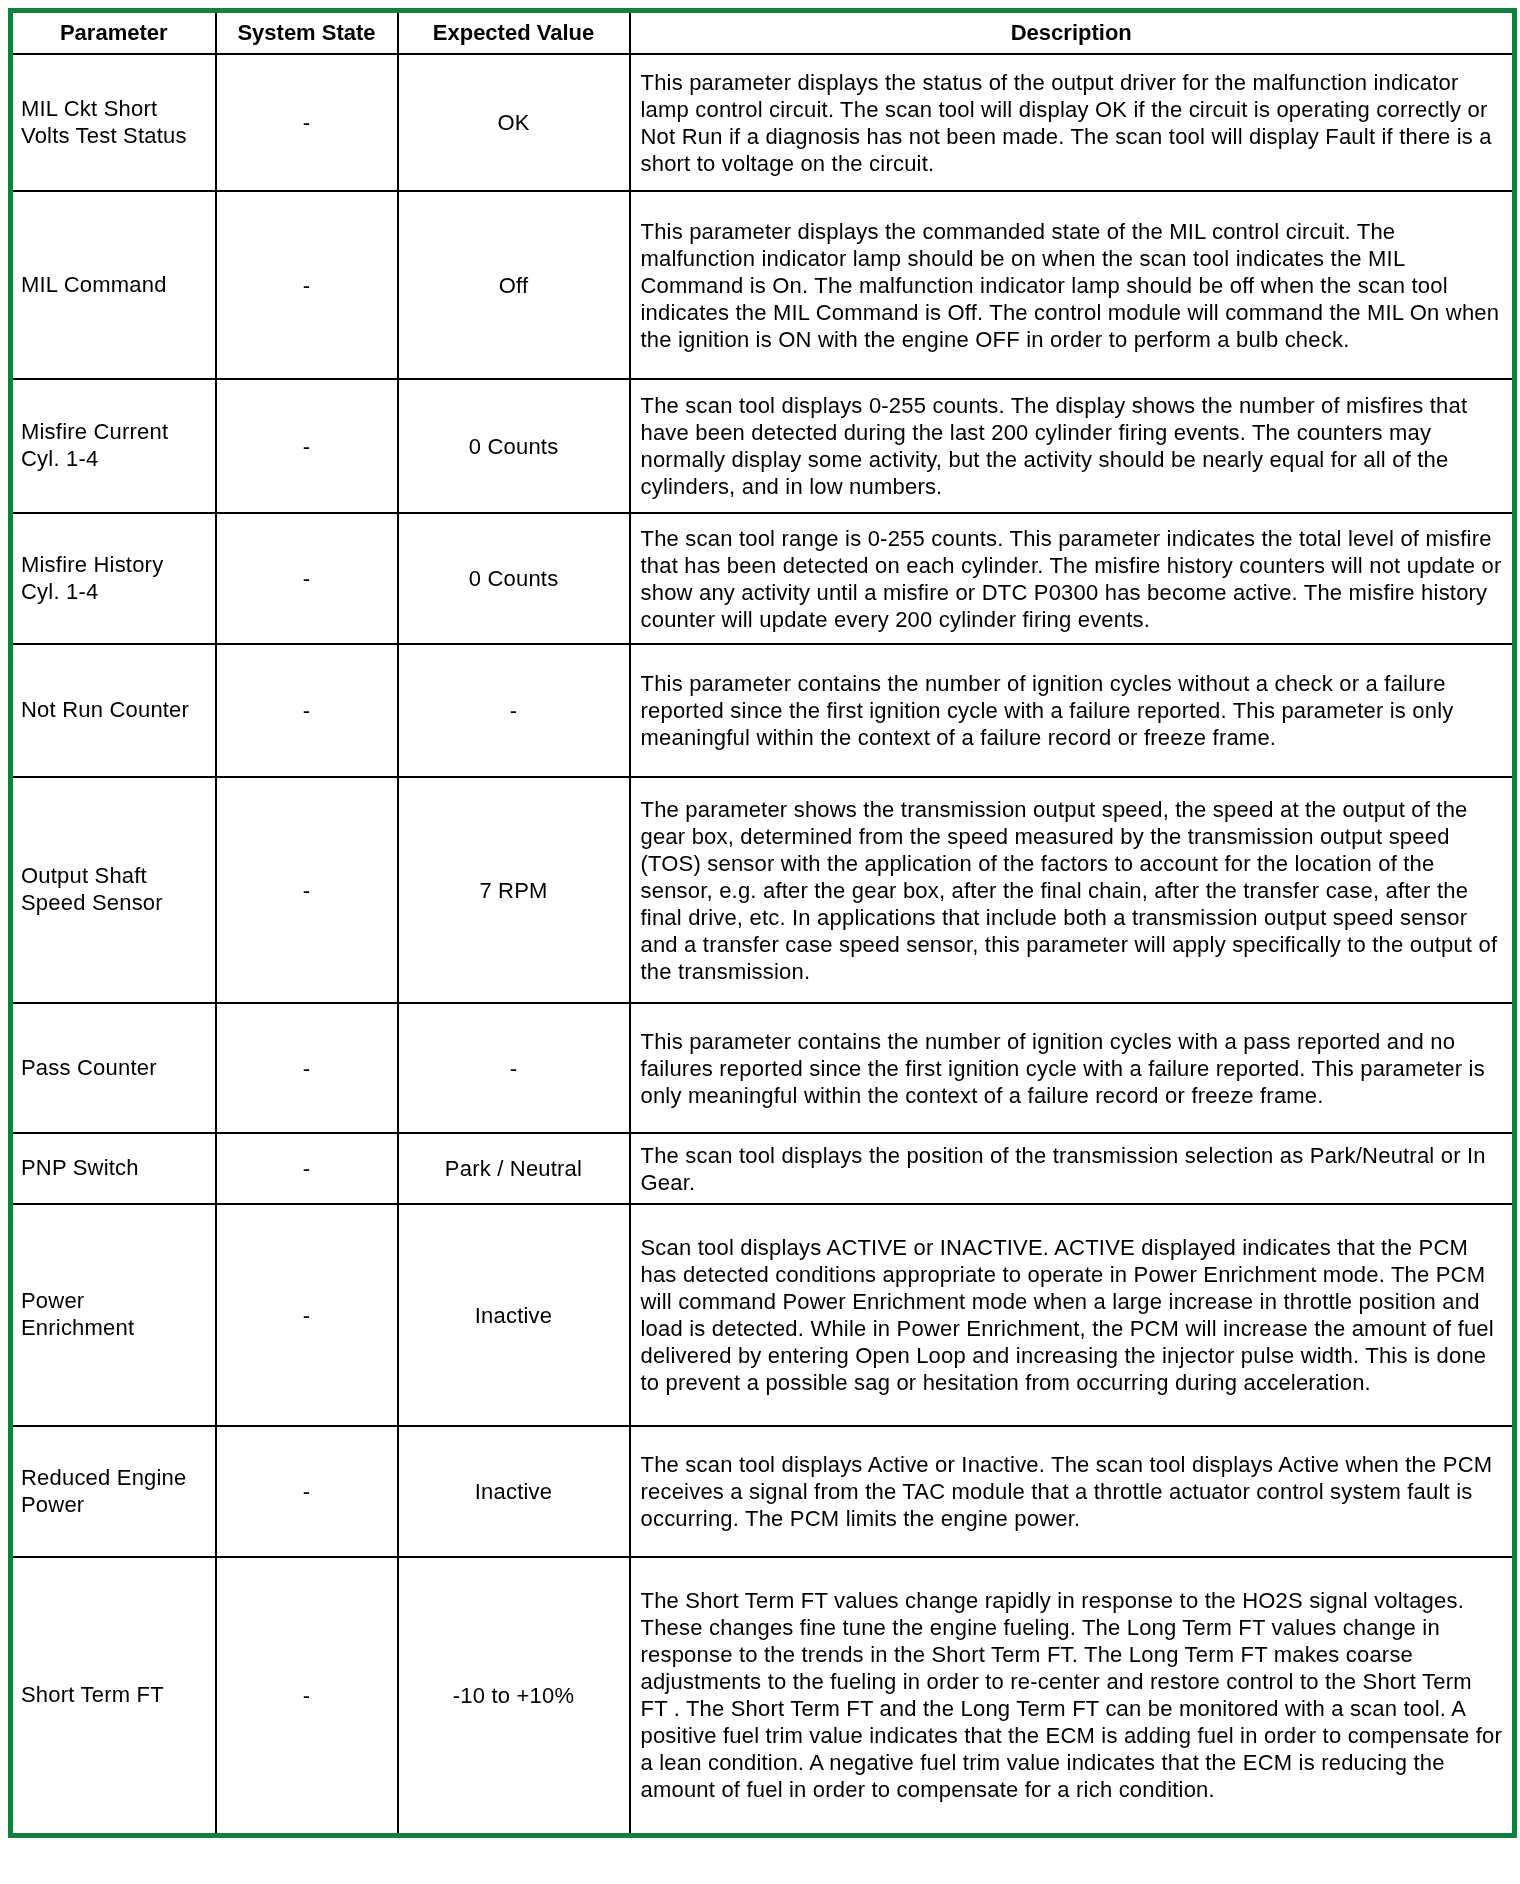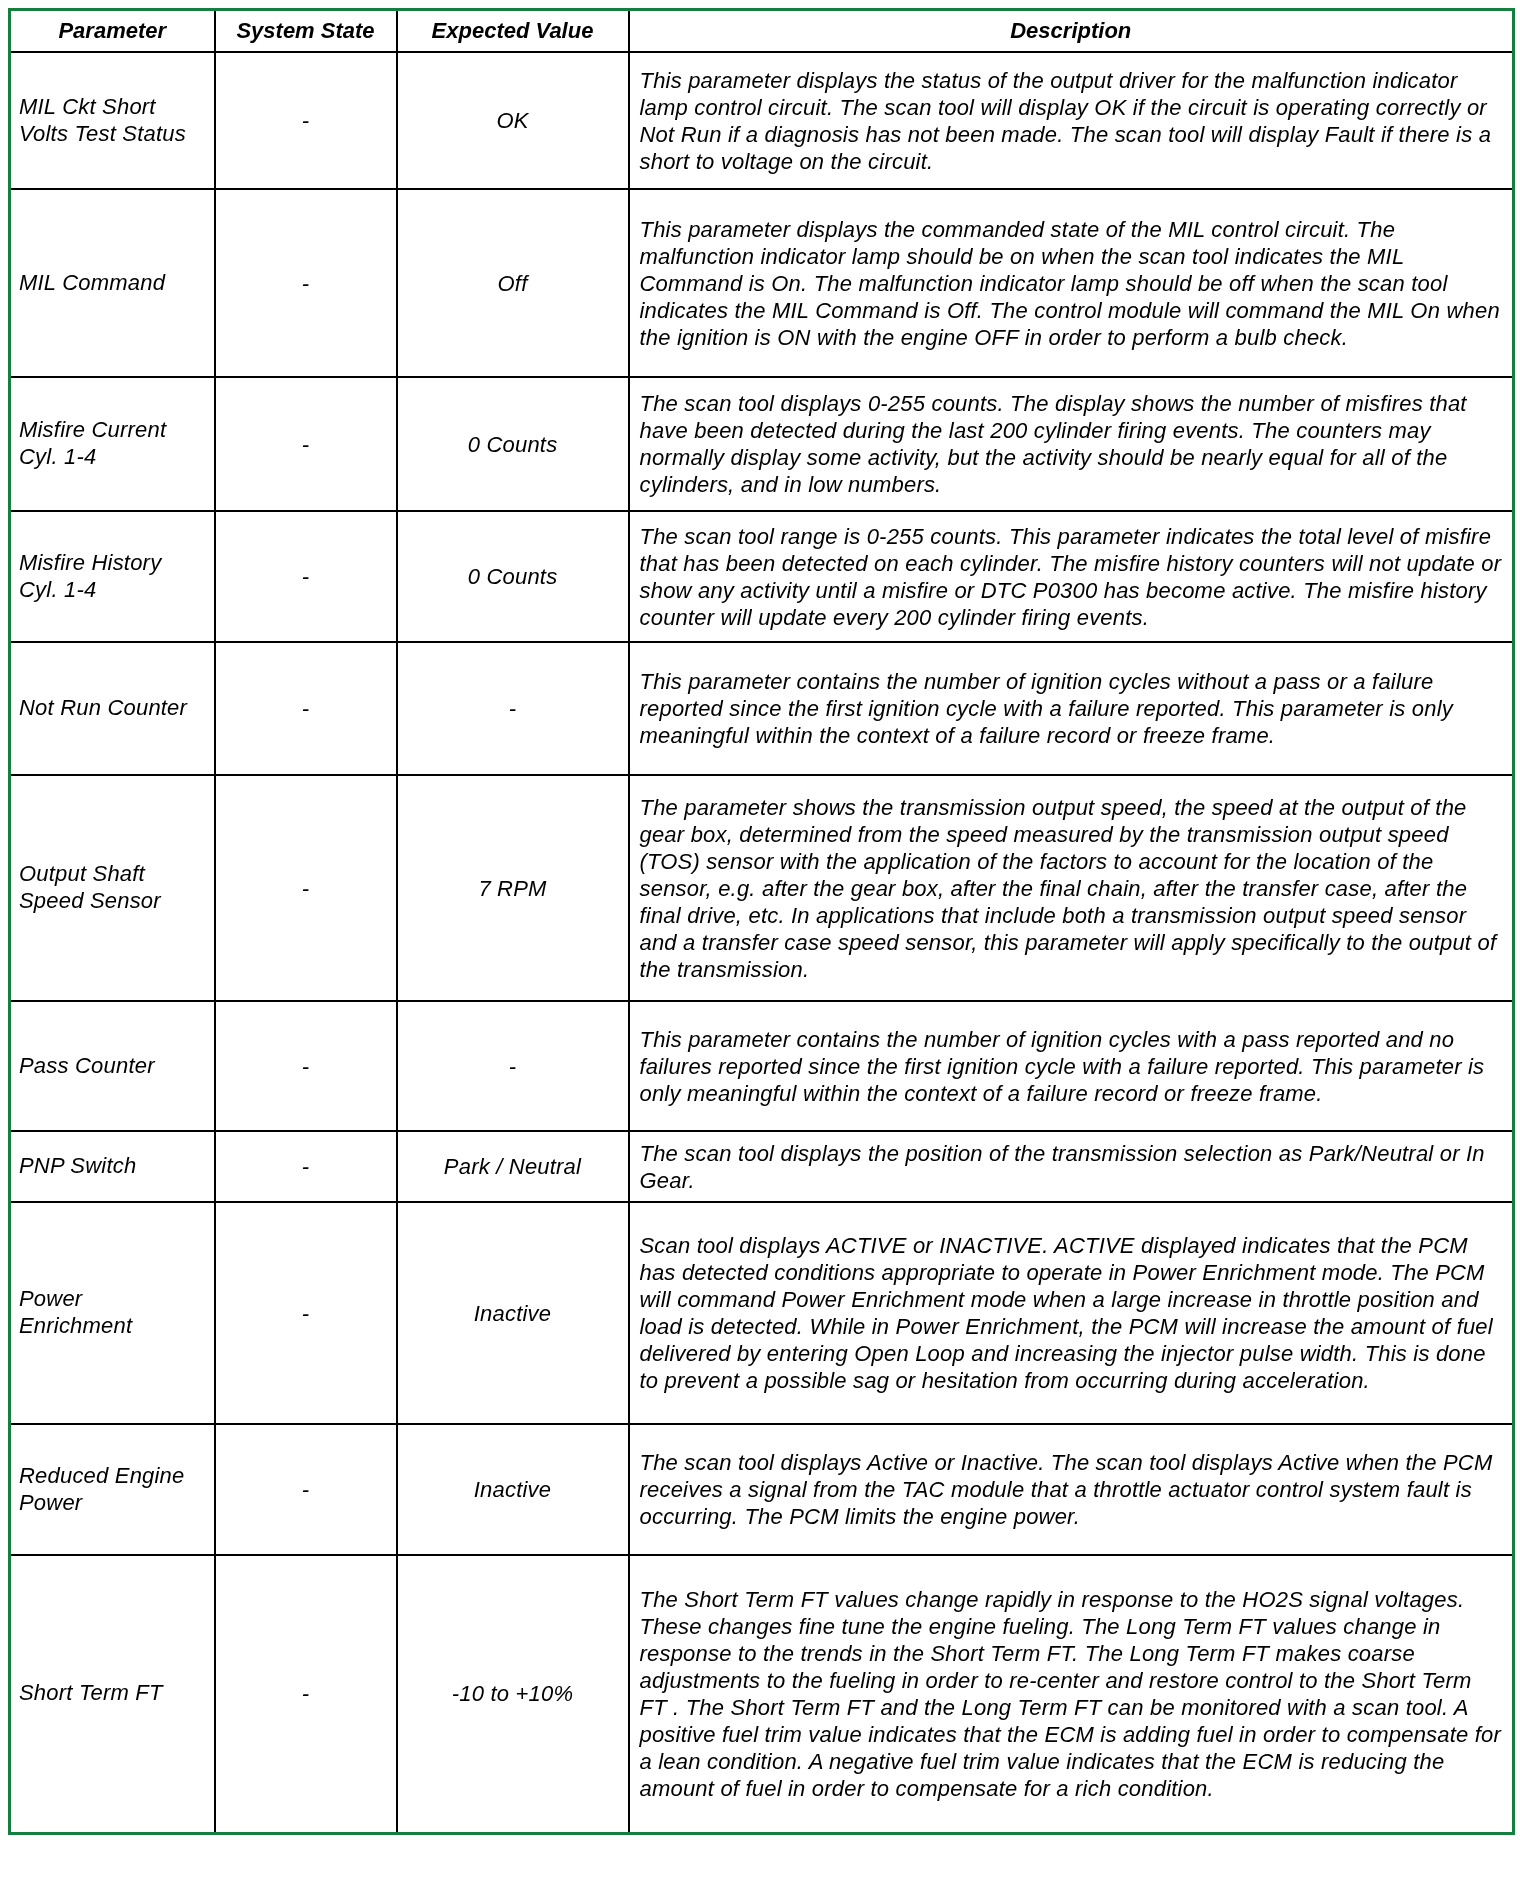--- a/index.html
+++ b/index.html
@@ -21,22 +21,21 @@
     top: 8px;
     width: 1504px;
     border-collapse: collapse;
     table-layout: fixed;
     background: #ffffff;
   }
   table.param-table, table.param-table td, table.param-table th {
     border: 2px solid #000000;
   }
   table.param-table {
-    border: 3px solid #15803d;
-    font-style: italic;
+    border: 5px solid #15803d;
   }
   col.c-parameter { width: 205px; }
   col.c-state     { width: 182px; }
   col.c-value     { width: 232px; }
   col.c-desc      { width: 885px; }
 
   thead th {
     height: 40px;
     font-size: 22px;
     font-weight: bold;
@@ -107,21 +106,21 @@
       <tr style="height:131px">
         <td class="cell-parameter">Misfire History Cyl. 1-4</td>
         <td class="cell-center">-</td>
         <td class="cell-center">0 Counts</td>
         <td class="cell-desc">The scan tool range is 0-255 counts. This parameter indicates the total level of misfire that has been detected on each cylinder. The misfire history counters will not update or show any activity until a misfire or DTC P0300 has become active. The misfire history counter will update every 200 cylinder firing events.</td>
       </tr>
       <tr style="height:133px">
         <td class="cell-parameter">Not Run Counter</td>
         <td class="cell-center">-</td>
         <td class="cell-center">-</td>
-        <td class="cell-desc">This parameter contains the number of ignition cycles without a pass or a failure reported since the first ignition cycle with a failure reported. This parameter is only meaningful within the context of a failure record or freeze frame.</td>
+        <td class="cell-desc">This parameter contains the number of ignition cycles without a check or a failure reported since the first ignition cycle with a failure reported. This parameter is only meaningful within the context of a failure record or freeze frame.</td>
       </tr>
       <tr style="height:226px">
         <td class="cell-parameter">Output Shaft Speed Sensor</td>
         <td class="cell-center">-</td>
         <td class="cell-center">7 RPM</td>
         <td class="cell-desc">The parameter shows the transmission output speed, the speed at the output of the gear box, determined from the speed measured by the transmission output speed (TOS) sensor with the application of the factors to account for the location of the sensor, e.g. after the gear box, after the final chain, after the transfer case, after the final drive, etc. In applications that include both a transmission output speed sensor and a transfer case speed sensor, this parameter will apply specifically to the output of the transmission.</td>
       </tr>
       <tr style="height:130px">
         <td class="cell-parameter">Pass Counter</td>
         <td class="cell-center">-</td>

